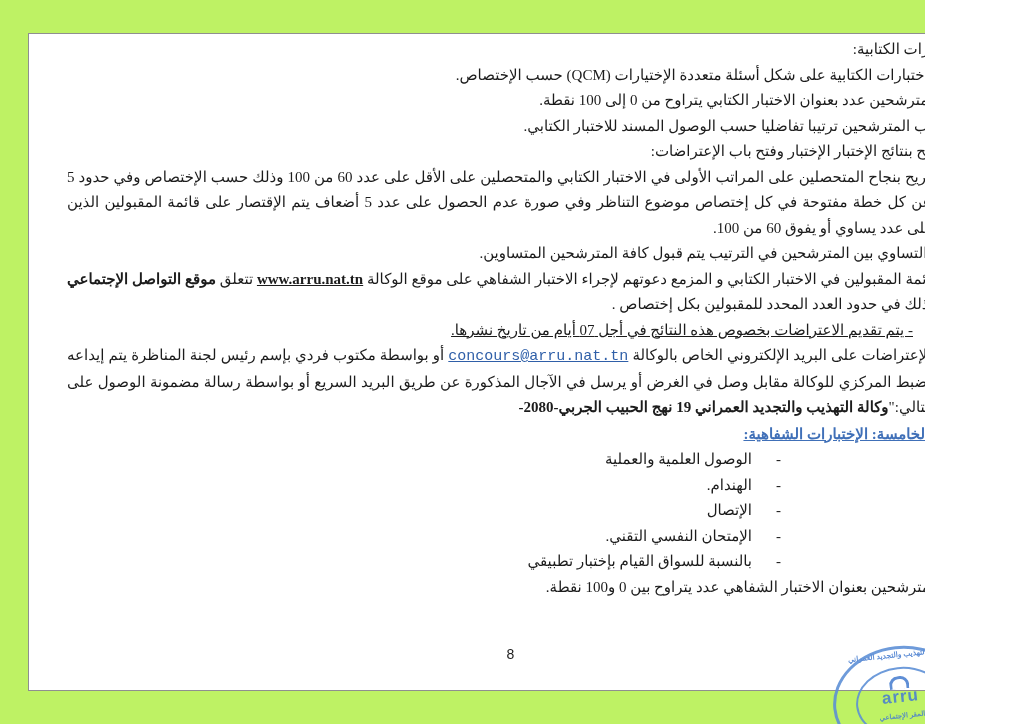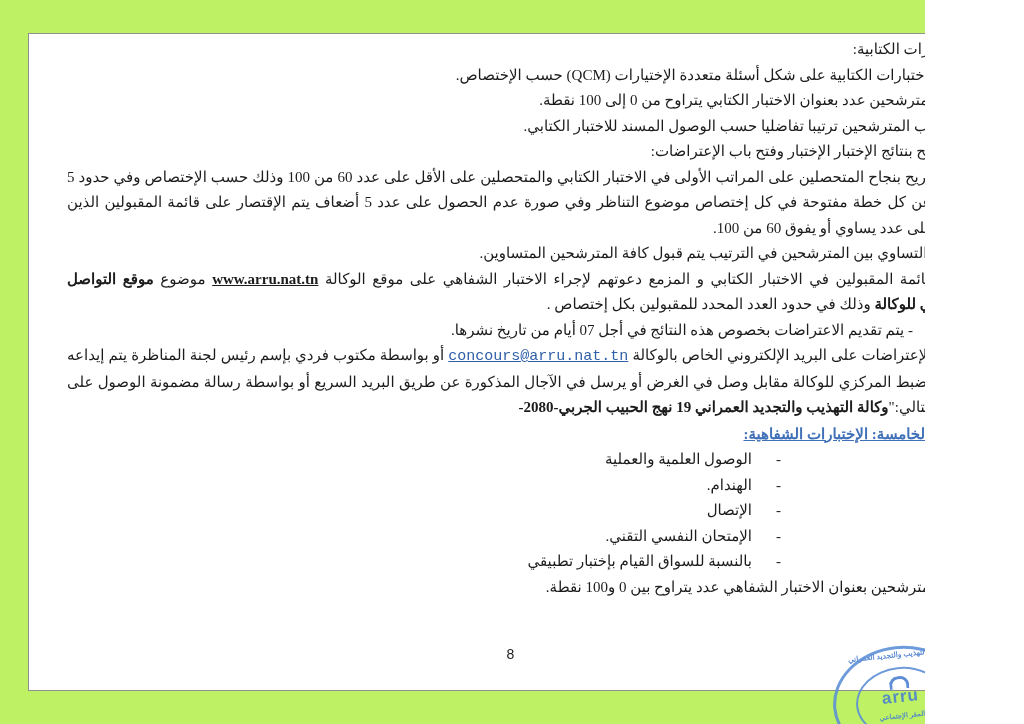--- a/index.html
+++ b/index.html
@@ -10,21 +10,21 @@
   .frame{
     position:absolute;left:28px;top:33px;width:965px;height:658px;
     border:1.5px solid #8f8f8f;background:#fff;box-sizing:border-box;
   }
   .content{
     direction:rtl;text-align:right;
     padding:3px 11px 0 38px;
     font-size:15px;line-height:25.5px;
   }
   .just{text-align:justify;text-justify:inter-word;}
-  .indent{margin-right:68px;}
+  .indent{margin-right:68px;text-decoration:underline;}
   .blue{color:#4070b8;}
   .h5{color:#4070b8;font-weight:bold;text-decoration:underline;margin-top:1px;}
   .intro{margin-top:3px;}
   .red-dash{color:#d4604f;}
   .b{font-weight:bold;}
   a.site-link{color:#1c1c1c;font-weight:bold;text-decoration:underline;cursor:pointer;}
   a.mail-link{color:#2f5fa8;text-decoration:underline;cursor:pointer;font-family:Liberation Mono, monospace;}
   .li{margin-right:200px;}
   .li .dash{margin-left:24px;}
   .page-num{
@@ -73,21 +73,21 @@
       <div>2-  الإختبارات الكتابية:</div>
       <div>- تكون الاختبارات الكتابية على شكل أسئلة متعددة الإختيارات (QCM) حسب الإختصاص.</div>
       <div>- يسند للمترشحين عدد بعنوان الاختبار الكتابي  يتراوح من 0 إلى  100 نقطة.</div>
       <div>- يتم ترتيب المترشحين ترتيبا تفاضليا حسب الوصول المسند للاختبار الكتابي.</div>
 
       <div><span class="blue">3-</span><span> التصريح بنتائج الإختبار الإختبار وفتح باب الإعتراضات:</span></div>
 
       <div class="just"><span class="red-dash">-</span><span>يتم التصريح بنجاح المتحصلين على المراتب الأولى في الاختبار الكتابي والمتحصلين على الأقل على عدد 60 من  100 وذلك حسب الإختصاص وفي حدود 5 أضعاف عن كل خطة مفتوحة في كل إختصاص موضوع التناظر  وفي صورة عدم الحصول على عدد 5 أضعاف يتم الإقتصار على قائمة المقبولين الذين تحصلوا على عدد يساوي أو يفوق 60 من 100.</span></div>
       <div>في حالة التساوي بين المترشحين في الترتيب يتم قبول كافة المترشحين المتساوين.</div>
 
-      <div class="just"><span>- تنشر  قائمة المقبولين في الاختبار الكتابي و المزمع دعوتهم لإجراء الاختبار الشفاهي على موقع الوكالة </span><a class="site-link" href="#">www.arru.nat.tn</a><span> موضوع </span><span class="b">موقع التواصل الإجتماعي للوكالة</span><span>  وذلك في حدود العدد المحدد للمقبولين بكل إختصاص .</span></div>
+      <div class="just"><span>- تنشر  قائمة المقبولين في الاختبار الكتابي و المزمع دعوتهم لإجراء الاختبار الشفاهي على موقع الوكالة </span><a class="site-link" href="#">www.arru.nat.tn</a><span> تتعلق </span><span class="b">موقع التواصل الإجتماعي للوكالة</span><span>  وذلك في حدود العدد المحدد للمقبولين بكل إختصاص .</span></div>
 
       <div class="indent">-  يتم تقديم الاعتراضات بخصوص هذه النتائج في أجل 07 أيام من تاريخ نشرها.</div>
 
       <div class="just"><span>- ترسل الإعتراضات على البريد الإلكتروني الخاص بالوكالة </span><a class="mail-link" href="#">concours@arru.nat.tn</a><span> أو بواسطة مكتوب فردي بإسم رئيس لجنة المناظرة يتم إيداعه بمكتب الضبط المركزي للوكالة مقابل وصل في الغرض أو يرسل في الآجال المذكورة عن طريق البريد السريع أو بواسطة رسالة مضمونة الوصول على العنوان التالي:"</span><span class="b">وكالة التهذيب والتجديد العمراني 19 نهج الحبيب الجربي-2080-</span></div>
 
 
 
       <div class="h5">المرحلة الخامسة: الإختبارات الشفاهية:</div>
 
 

